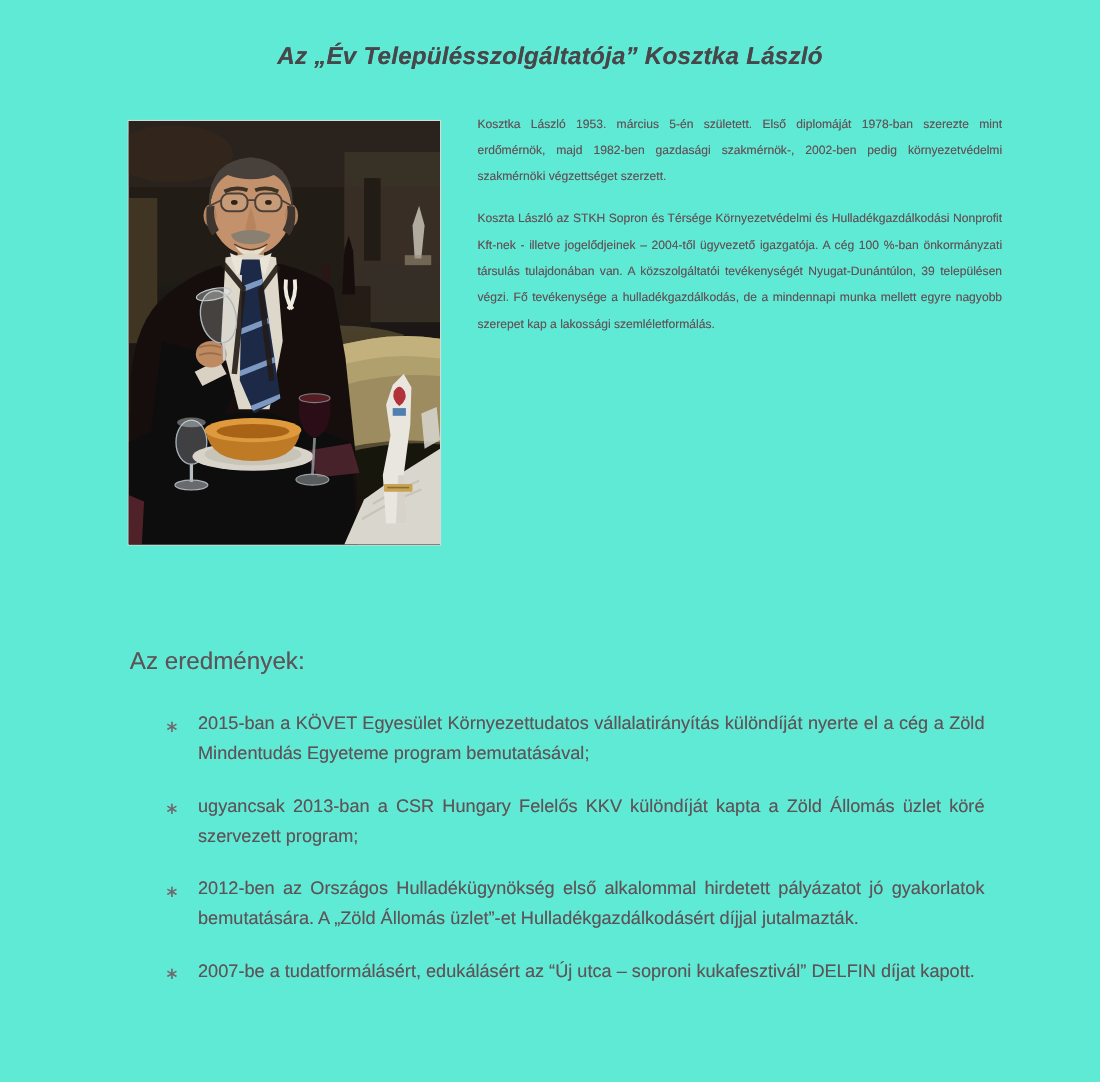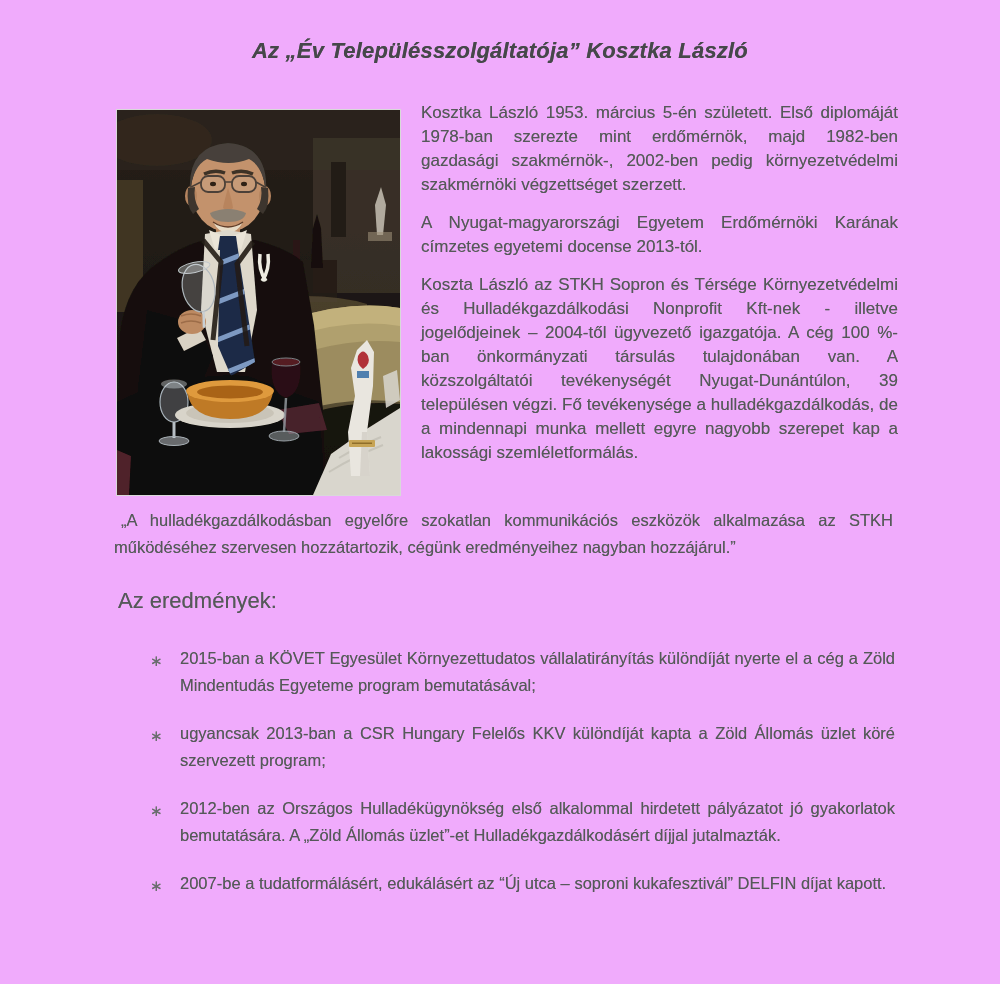--- a/index.html
+++ b/index.html
@@ -1,31 +1,31 @@
 <!DOCTYPE html>
 <html><head>
 <meta charset="utf-8">
 <style>
   html,body{margin:0;padding:0;background:#ffffff;}
   .page{
-    position:relative;width:1000px;height:984px;background:#f0abfc;overflow:hidden;
+    position:relative;width:1000px;height:984px;background:#5eead4;overflow:hidden;
     font-family:"Liberation Sans","DejaVu Sans",sans-serif;color:#56575a;
   }
   .title{
     position:absolute;top:38px;left:0;width:1000px;margin:0;text-align:center;
     font-size:22px;font-weight:bold;font-style:italic;color:#46474a;letter-spacing:0.2px;
     text-shadow:0 0 0.5px #6a6b6e;
   }
   .photo-wrap{
     position:absolute;left:117px;top:110px;width:283px;height:385px;
     box-shadow:0 0 0 1px #d9d9d9;background:#1c1712;
   }
   .bio-col{
-    position:absolute;left:421px;top:101px;width:477px;
-    font-size:17px;line-height:24px;text-align:justify;color:#56575a;
+    position:absolute;left:434px;top:101px;width:477px;
+    font-size:11px;line-height:24px;text-align:justify;color:#56575a;
     text-shadow:0 0 0.5px #8a8b8e;
   }
   .bio-col p{margin:0 0 14px 0;}
   .quote{
     position:absolute;left:114px;top:507px;width:779px;margin:0;
     font-size:16.5px;line-height:27px;text-align:justify;text-indent:7px;
     color:#56575a;text-shadow:0 0 0.5px #8a8b8e;
   }
   .results-heading{
     position:absolute;left:118px;top:589px;margin:0;
@@ -166,25 +166,23 @@
           <rect x="235" y="332.5" width="20" height="1.5" fill="#8f6e2a"></rect>
         </g>
 
         <path d="M0 340 l14 6 l-2 39 l-12 0 z" fill="#57242e" opacity="0.9"></path>
       </g>
     </svg>
   </div>
 
   <div class="bio-col">
     <p>Kosztka László 1953. március 5-én született. Első diplomáját 1978-ban szerezte mint erdőmérnök, majd 1982-ben gazdasági szakmérnök-, 2002-ben pedig környezetvédelmi szakmérnöki végzettséget szerzett.</p>
-    <p>A Nyugat-magyarországi Egyetem Erdőmérnöki Karának címzetes egyetemi docense 2013-tól.</p>
     <p>Koszta László az STKH Sopron és Térsége Környezetvédelmi és Hulladékgazdálkodási Nonprofit Kft-nek - illetve jogelődjeinek – 2004-től ügyvezető igazgatója. A cég 100 %-ban önkormányzati társulás tulajdonában van. A közszolgáltatói tevékenységét Nyugat-Dunántúlon, 39 településen végzi. Fő tevékenysége a hulladékgazdálkodás, de a mindennapi munka mellett egyre nagyobb szerepet kap a lakossági szemléletformálás.</p>
   </div>
 
-  <p class="quote">„A hulladékgazdálkodásban egyelőre szokatlan kommunikációs eszközök alkalmazása az STKH működéséhez szervesen hozzátartozik, cégünk eredményeihez nagyban hozzájárul.”</p>
 
   <p class="results-heading">Az eredmények:</p>
 
   <div class="bullets">
     <div class="bullet">
       <span class="marker">∗</span>
       <span class="text">2015-ban a KÖVET Egyesület Környezettudatos vállalatirányítás különdíját nyerte el a cég a Zöld Mindentudás Egyeteme program bemutatásával;</span>
     </div>
     <div class="bullet">
       <span class="marker">∗</span>

